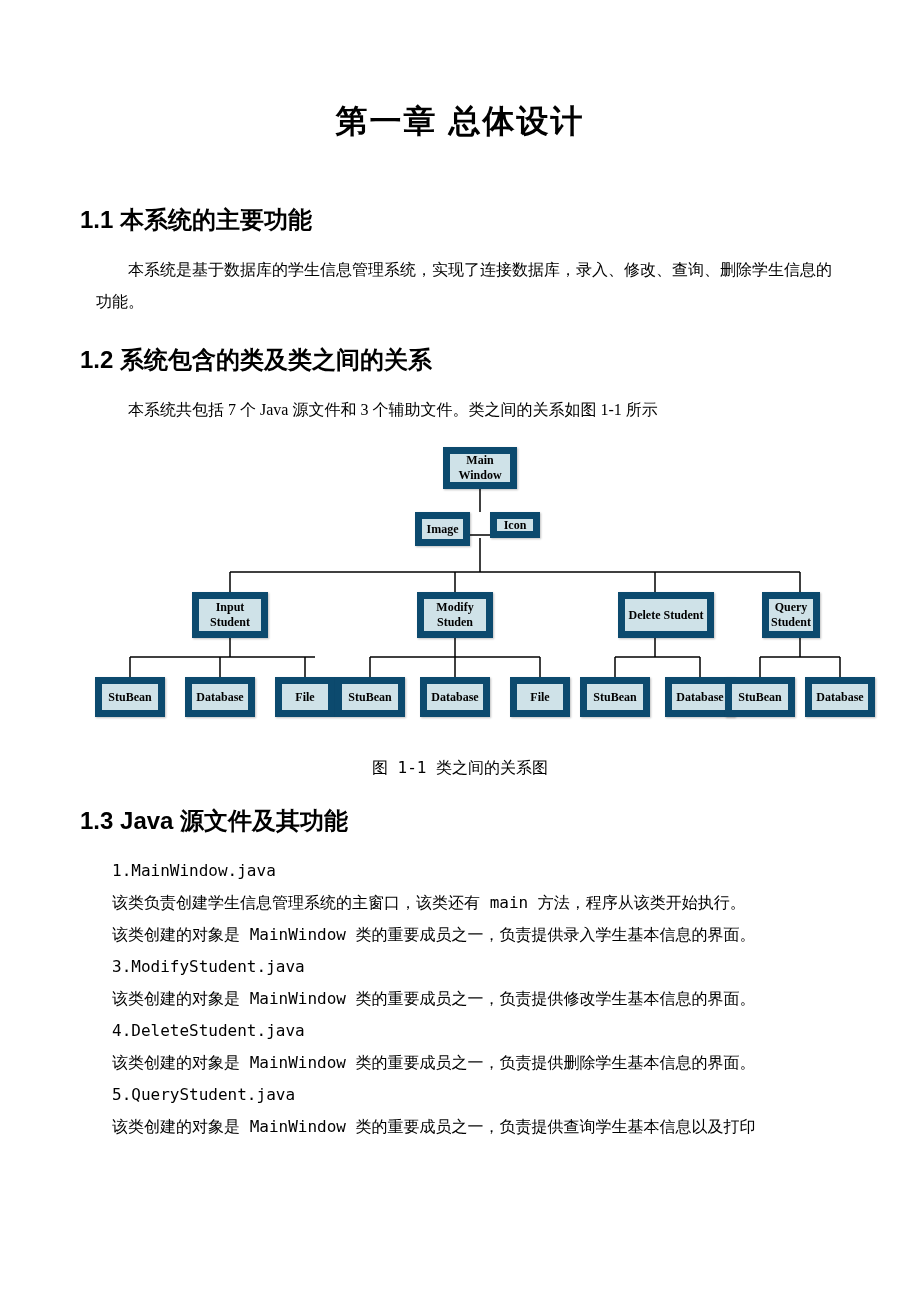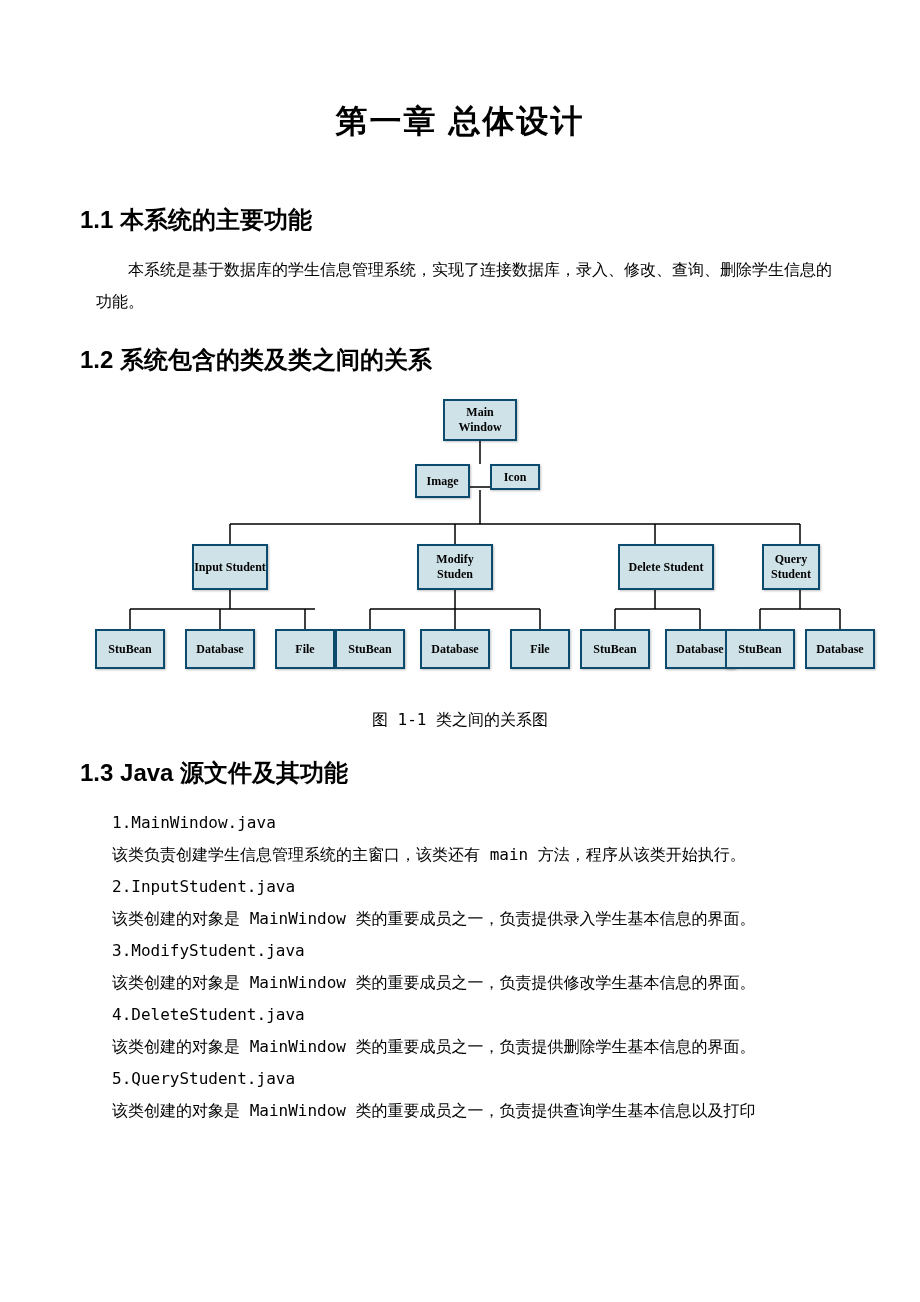--- a/index.html
+++ b/index.html
@@ -51,21 +51,21 @@
   .diagram {
     position: relative;
     width: 780px;
     height: 310px;
     margin: 16px auto 0 auto;
     font-family: "Times New Roman", serif;
   }
   .node {
     position: absolute;
     background: #cfe2e8;
-    border: 2px solid #0c4a6e;
+    border: 7px solid #0c4a6e;
     box-shadow: 1px 1px 2px rgba(0,0,0,0.25);
     text-align: center;
     font-weight: bold;
     font-size: 12px;
     line-height: 1.25;
     display: flex;
     flex-direction: column;
     justify-content: center;
     box-sizing: border-box;
   }
@@ -86,20 +86,21 @@
 <body>
 
 <div class="page">
 
   <h1 class="title">第一章  总体设计</h1>
 
   <h2 class="section">1.1 本系统的主要功能</h2>
   <p class="body">本系统是基于数据库的学生信息管理系统，实现了连接数据库，录入、修改、查询、删除学生信息的功能。</p>
 
   <h2 class="section">1.2 系统包含的类及类之间的关系</h2>
+  <p class="body">本系统共包括 7 个 Java 源文件和 3 个辅助文件。类之间的关系如图 1-1 所示</p>
 
   <div class="diagram">
     <svg>
 
       <line x1="400" y1="46" x2="400" y2="70"></line>
 
       <line x1="360" y1="93" x2="440" y2="93" stroke-width="0"></line>
 
       <line x1="400" y1="96" x2="400" y2="130"></line>
 
@@ -190,21 +191,20 @@
     <div class="node" style="left:725px; top:235px; width:70px; height:40px;">
       <span>Database</span>
     </div>
   </div>
 
   <div class="fig-caption">图 1-1 类之间的关系图</div>
 
   <h2 class="section">1.3  Java 源文件及其功能</h2>
   <p class="item">1.MainWindow.java</p>
   <p class="item">该类负责创建学生信息管理系统的主窗口，该类还有 main 方法，程序从该类开始执行。</p>
-  <p class="item">2.InputStudent.java</p>
   <p class="item">该类创建的对象是 MainWindow 类的重要成员之一，负责提供录入学生基本信息的界面。</p>
   <p class="item">3.ModifyStudent.java</p>
   <p class="item">该类创建的对象是 MainWindow 类的重要成员之一，负责提供修改学生基本信息的界面。</p>
   <p class="item">4.DeleteStudent.java</p>
   <p class="item">该类创建的对象是 MainWindow 类的重要成员之一，负责提供删除学生基本信息的界面。</p>
   <p class="item">5.QueryStudent.java</p>
   <p class="item">该类创建的对象是 MainWindow 类的重要成员之一，负责提供查询学生基本信息以及打印</p>
 
 </div>
 

